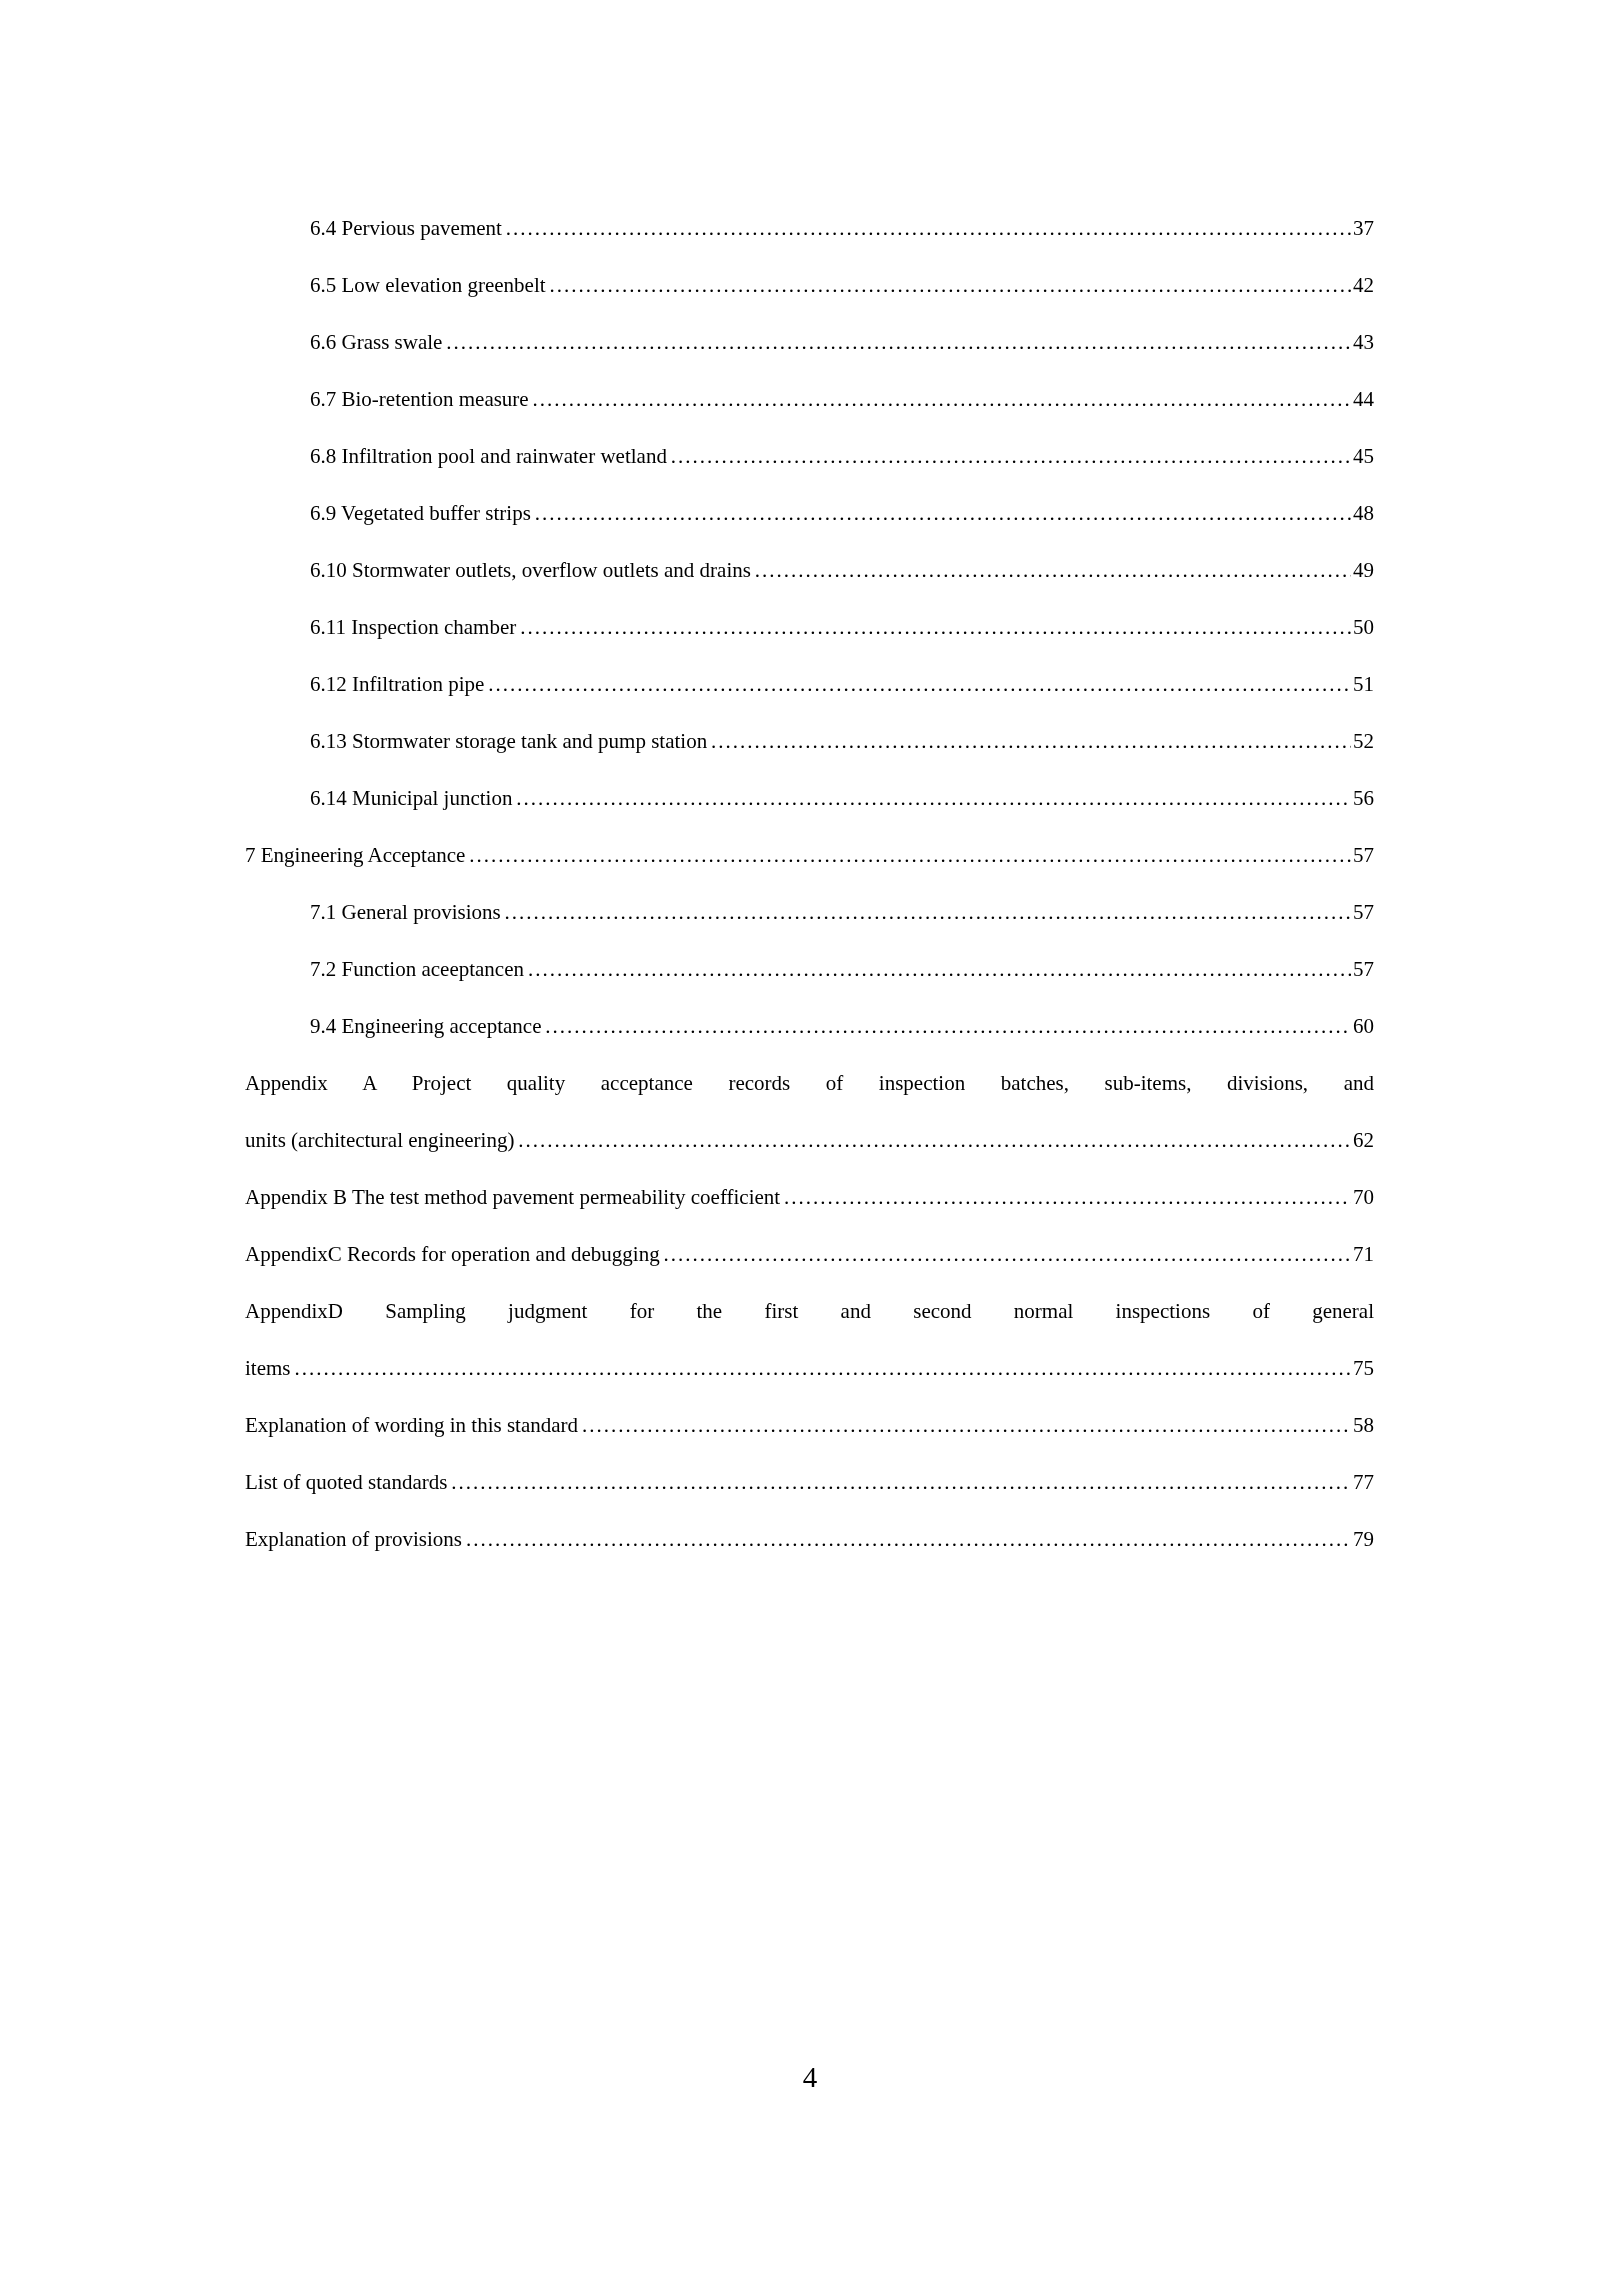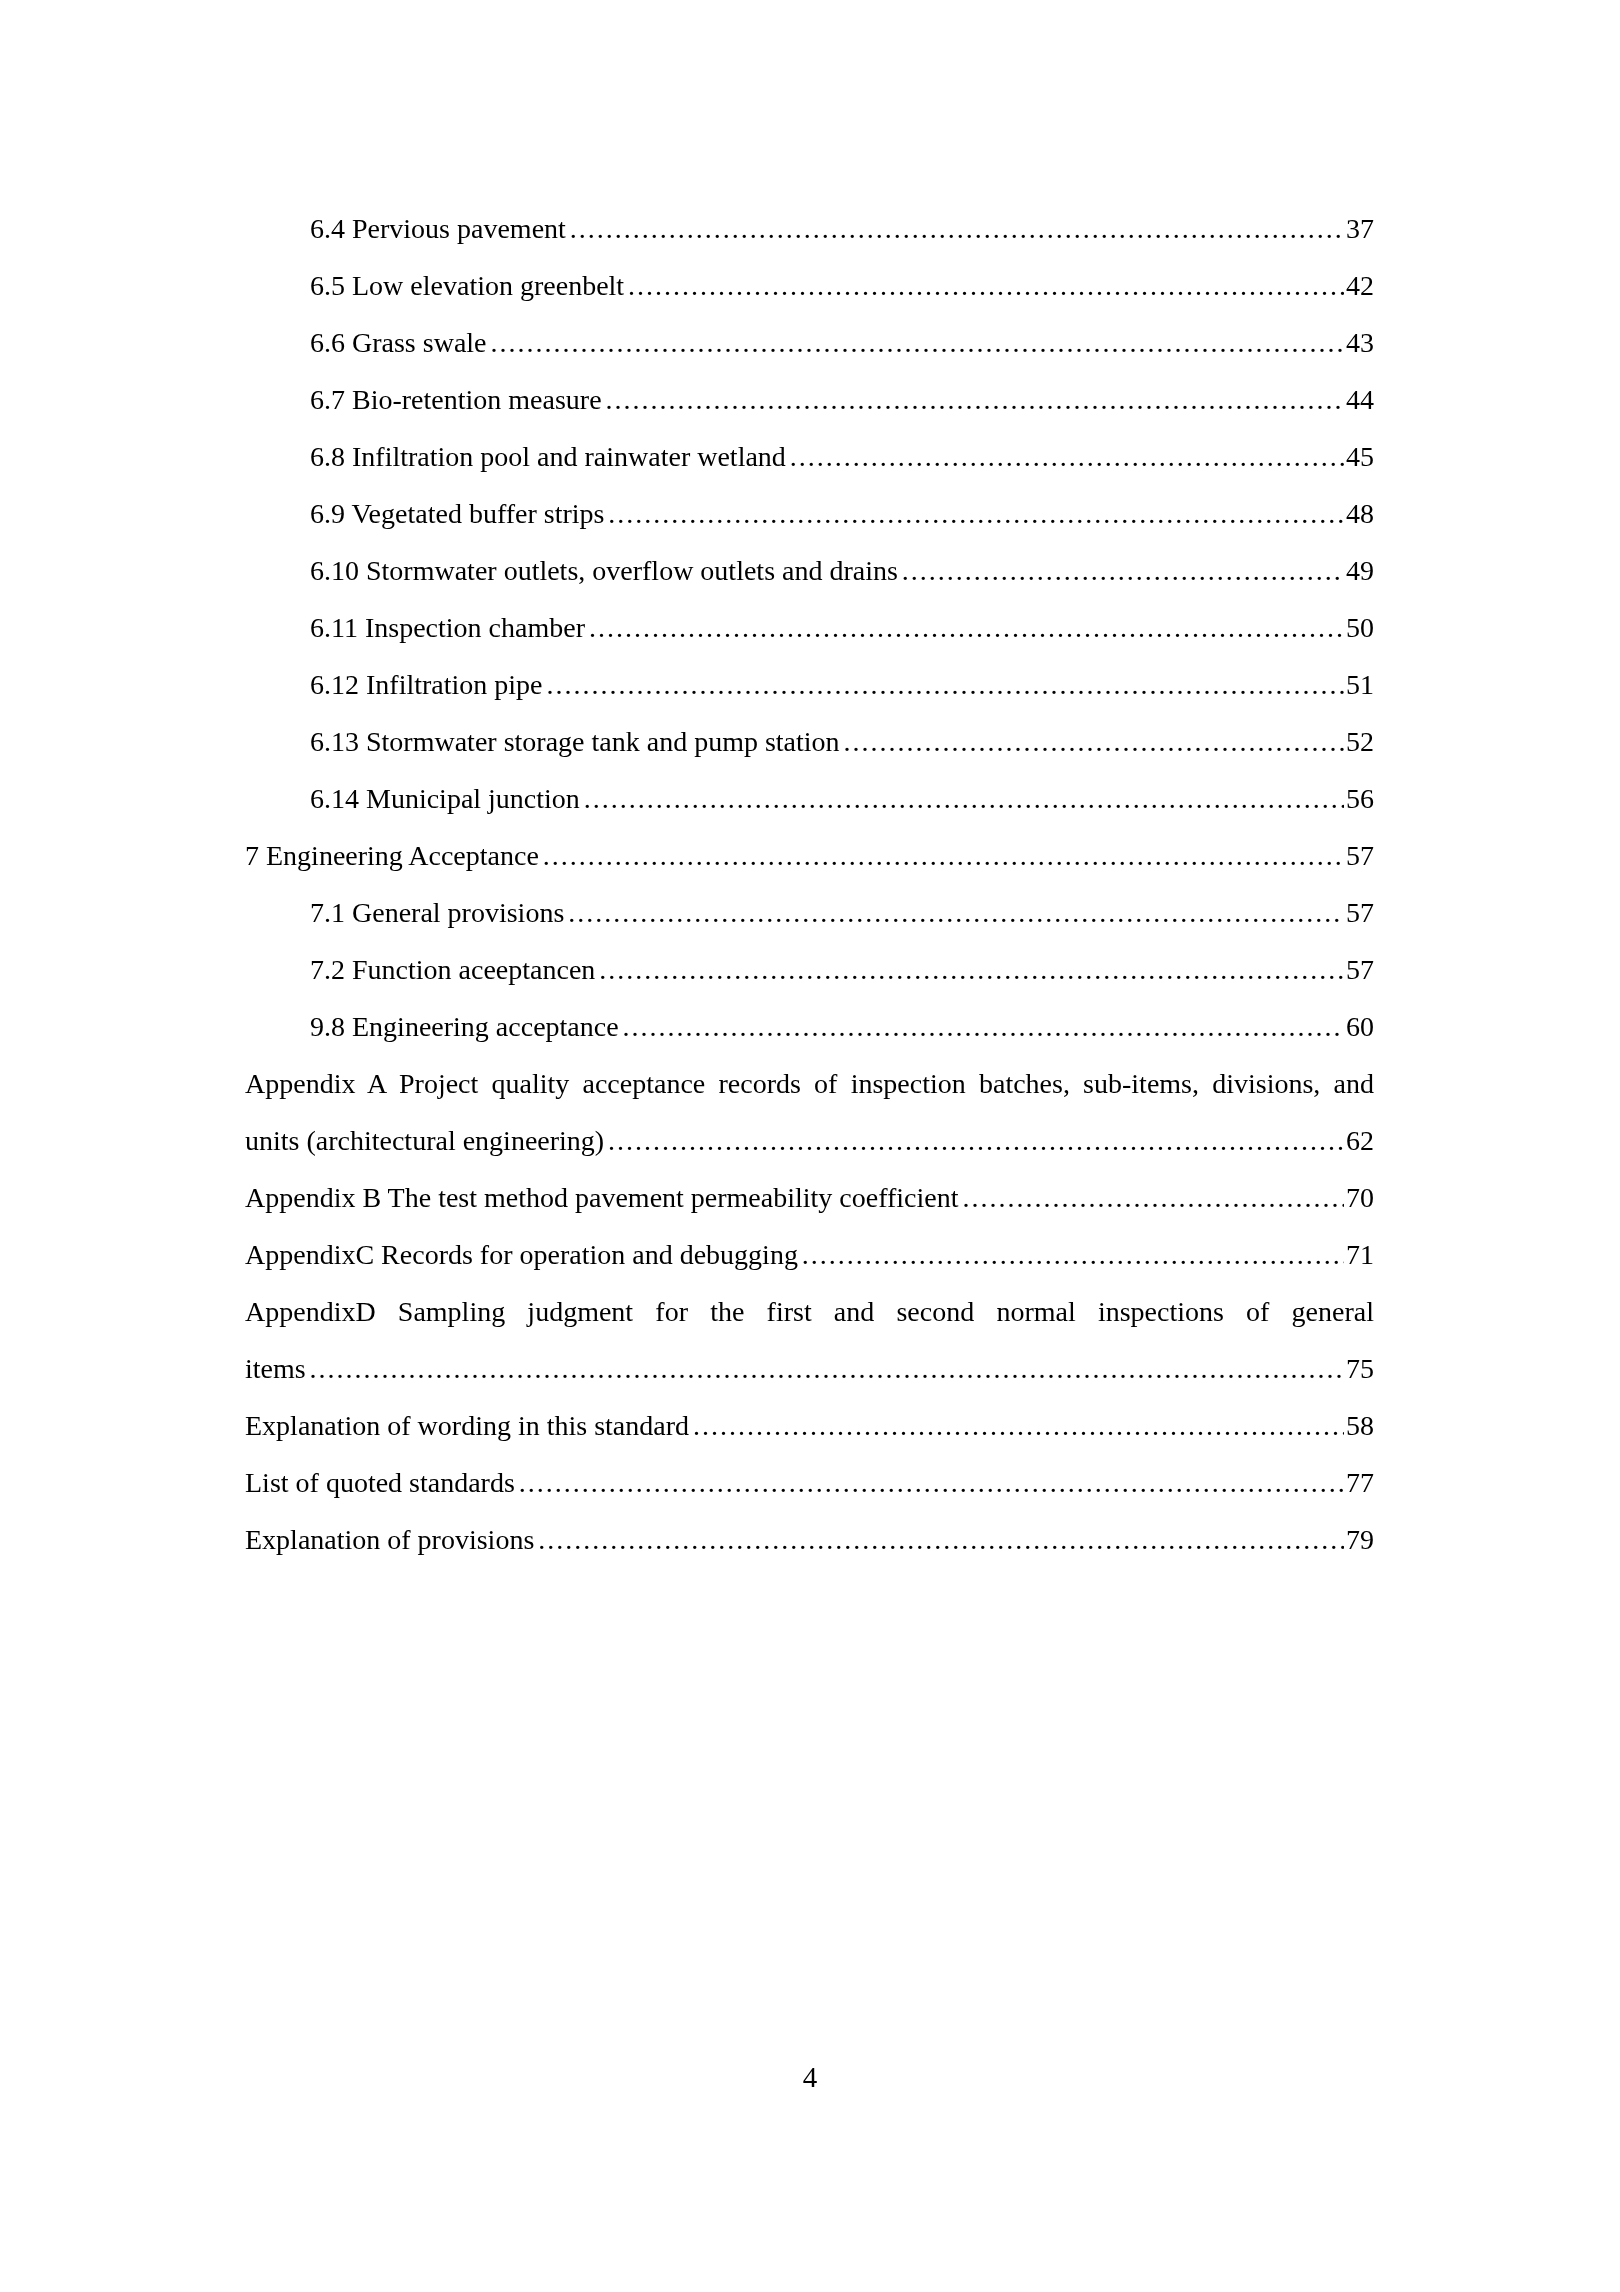--- a/index.html
+++ b/index.html
@@ -20,21 +20,21 @@
     position: absolute;
     left: 245px;
     top: 200px;
     width: 1129px;
   }
   .toc-row {
     display: flex;
     align-items: baseline;
     height: 57px;
     line-height: 57px;
-    font-size: 28px;
+    font-size: 21px;
     white-space: nowrap;
   }
   .toc-row.indent {
     padding-left: 65px;
   }
   .toc-row.justify {
     display: block;
     text-align: justify;
     text-align-last: justify;
     white-space: normal;
@@ -134,21 +134,21 @@
     <span class="toc-label">7.1 General provisions</span>
     <span class="toc-leader">............................................................................................................................................................................................................................................................................................................</span>
     <span class="toc-page">57</span>
   </div>
       <div class="toc-row indent">
     <span class="toc-label">7.2 Function aceeptancen</span>
     <span class="toc-leader">............................................................................................................................................................................................................................................................................................................</span>
     <span class="toc-page">57</span>
   </div>
       <div class="toc-row indent">
-    <span class="toc-label">9.8 Engineering acceptance</span>
+    <span class="toc-label">9.4 Engineering acceptance</span>
     <span class="toc-leader">............................................................................................................................................................................................................................................................................................................</span>
     <span class="toc-page">60</span>
   </div>
       <div class="toc-row justify">
     <span class="toc-label">Appendix A Project quality acceptance records of inspection batches, sub-items, divisions, and</span>
     
     
   </div>
       <div class="toc-row">
     <span class="toc-label">units (architectural engineering)</span>

